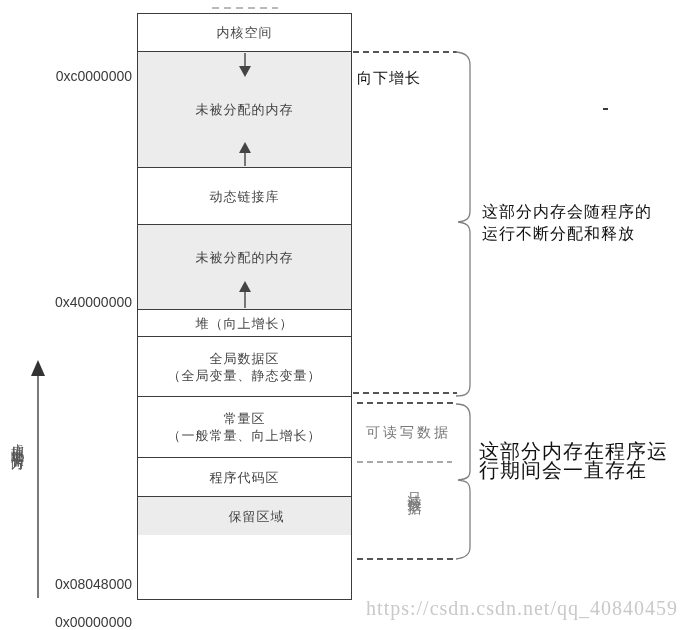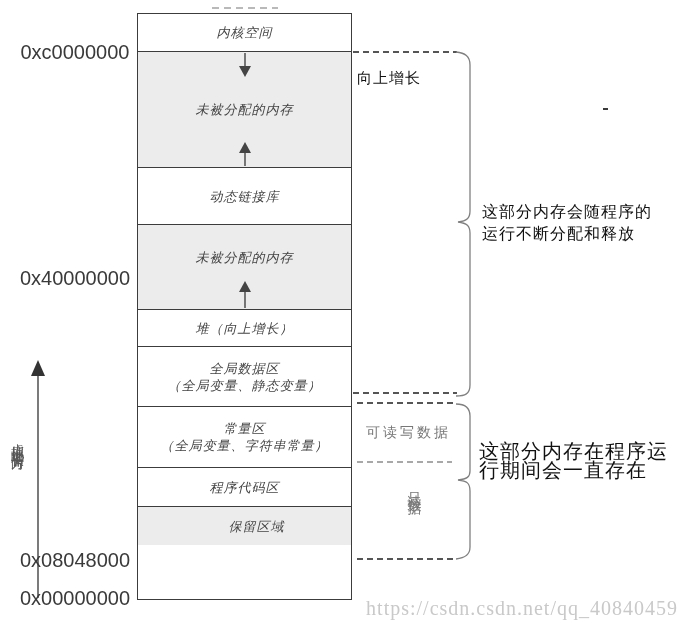--- a/index.html
+++ b/index.html
@@ -10,29 +10,29 @@
   }
   html,body{margin:0;padding:0;background:var(--background);}
   .stage{position:relative;width:686px;height:630px;background:var(--background);
     font-family:"Liberation Sans","DejaVu Sans",sans-serif;overflow:hidden;}
 
   
   .axis-svg{position:absolute;left:27px;top:358px;}
   .axis-label{position:absolute;left:8px;top:433px;writing-mode:vertical-rl;
     font-size:13px;letter-spacing:2px;color:#555;}
 
-  .addr{position:absolute;left:18px;width:114px;text-align:center;
-    font-size:20px;color:var(--address_text);line-height:14px;}
+  .addr{position:absolute;left:18px;width:114px;text-align:right;
+    font-size:14px;color:var(--address_text);line-height:14px;margin-top:24px;}
 
   
   .membox{position:absolute;left:137px;top:13px;width:215px;height:587px;
     border:1px solid var(--box_border);box-sizing:border-box;background:#fff;}
   .seg{position:relative;box-sizing:border-box;border-bottom:1px solid var(--box_border);
     display:flex;flex-direction:column;align-items:center;justify-content:center;
-    font-size:13px;line-height:17px;color:var(--box_text);letter-spacing:1px;text-align:center;font-style:italic;}
+    font-size:13px;line-height:17px;color:var(--box_text);letter-spacing:1px;text-align:center;}
   .seg:last-child{border-bottom:none;padding-left:24px;}
   .seg.shaded{background:var(--shaded_fill);}
   .seg .arrow{position:absolute;left:50%;margin-left:-7px;}
   .arrow.at-top{top:1px;} .arrow.at-bottom{bottom:1px;}
   .pad-b{padding-bottom:20px;}
 
   
   .dash{position:absolute;height:2px;
     background:repeating-linear-gradient(90deg,var(--dash_line) 0 6px,transparent 6px 10px);}
   .dash.light{background:repeating-linear-gradient(90deg,var(--dash_light) 0 6px,transparent 6px 10px);}
@@ -90,46 +90,46 @@
     <div class="seg" style="height:57px">
       <span>动态链接库</span>
     </div>
     <div class="seg shaded pad-b" style="height:85px">
       <span>未被分配的内存</span>
       <svg class="arrow at-bottom" width="14" height="28" viewBox="0 0 14 28">
         <polygon points="7,1 1,12 13,12" fill="#444"></polygon>
         <line x1="7" y1="10" x2="7" y2="28" stroke="#444" stroke-width="1.4"></line>
       </svg>
     </div>
-    <div class="seg" style="height:37px">
+    <div class="seg" style="height:27px">
       <span>堆（向上增长）</span>
     </div>
     <div class="seg" style="height:60px">
       <span>全局数据区</span>
       <span>（全局变量、静态变量）</span>
     </div>
     <div class="seg" style="height:61px">
       <span>常量区</span>
-      <span>（全局变量、字符串常量）</span>
+      <span>（一般常量、向上增长）</span>
     </div>
     <div class="seg" style="height:39px">
       <span>程序代码区</span>
     </div>
     <div class="seg shaded" style="height:38px">
       <span>保留区域</span>
     </div>
   </div>
 
   <div class="dash" style="left:353px;top:51px;width:104px"></div>
   <div class="dash" style="left:353px;top:392px;width:104px"></div>
   <div class="dash" style="left:357px;top:402px;width:100px"></div>
   <div class="dash light" style="left:357px;top:461px;width:95px"></div>
   <div class="dash" style="left:357px;top:558px;width:100px"></div>
 
-  <div class="note lbl-local">向上增长</div>
+  <div class="note lbl-local">向下增长</div>
   <div class="note lbl-rw">可读写数据</div>
   <div class="note lbl-ro">只读数据</div>
 
   <svg class="brace-svg" width="30" height="525" viewBox="0 0 30 525">
     <path d="M 6 7 C 15 8 20 11 20 20 L 20 166 C 20 173 17 176 8 177 C 17 178 20 181 20 188 L 20 340 C 20 349 15 351 6 351" fill="none" stroke="#808080" stroke-width="1.3"></path>
     <path d="M 6 359 C 15 359 20 363 20 371 L 20 426 C 20 432 17 434 8 435 C 17 436 20 438 20 446 L 20 502 C 20 510 15 513 6 514" fill="none" stroke="#808080" stroke-width="1.3"></path>
   </svg>
 
   <div class="note ann1">
     <div>这部分内存会随程序的</div>

